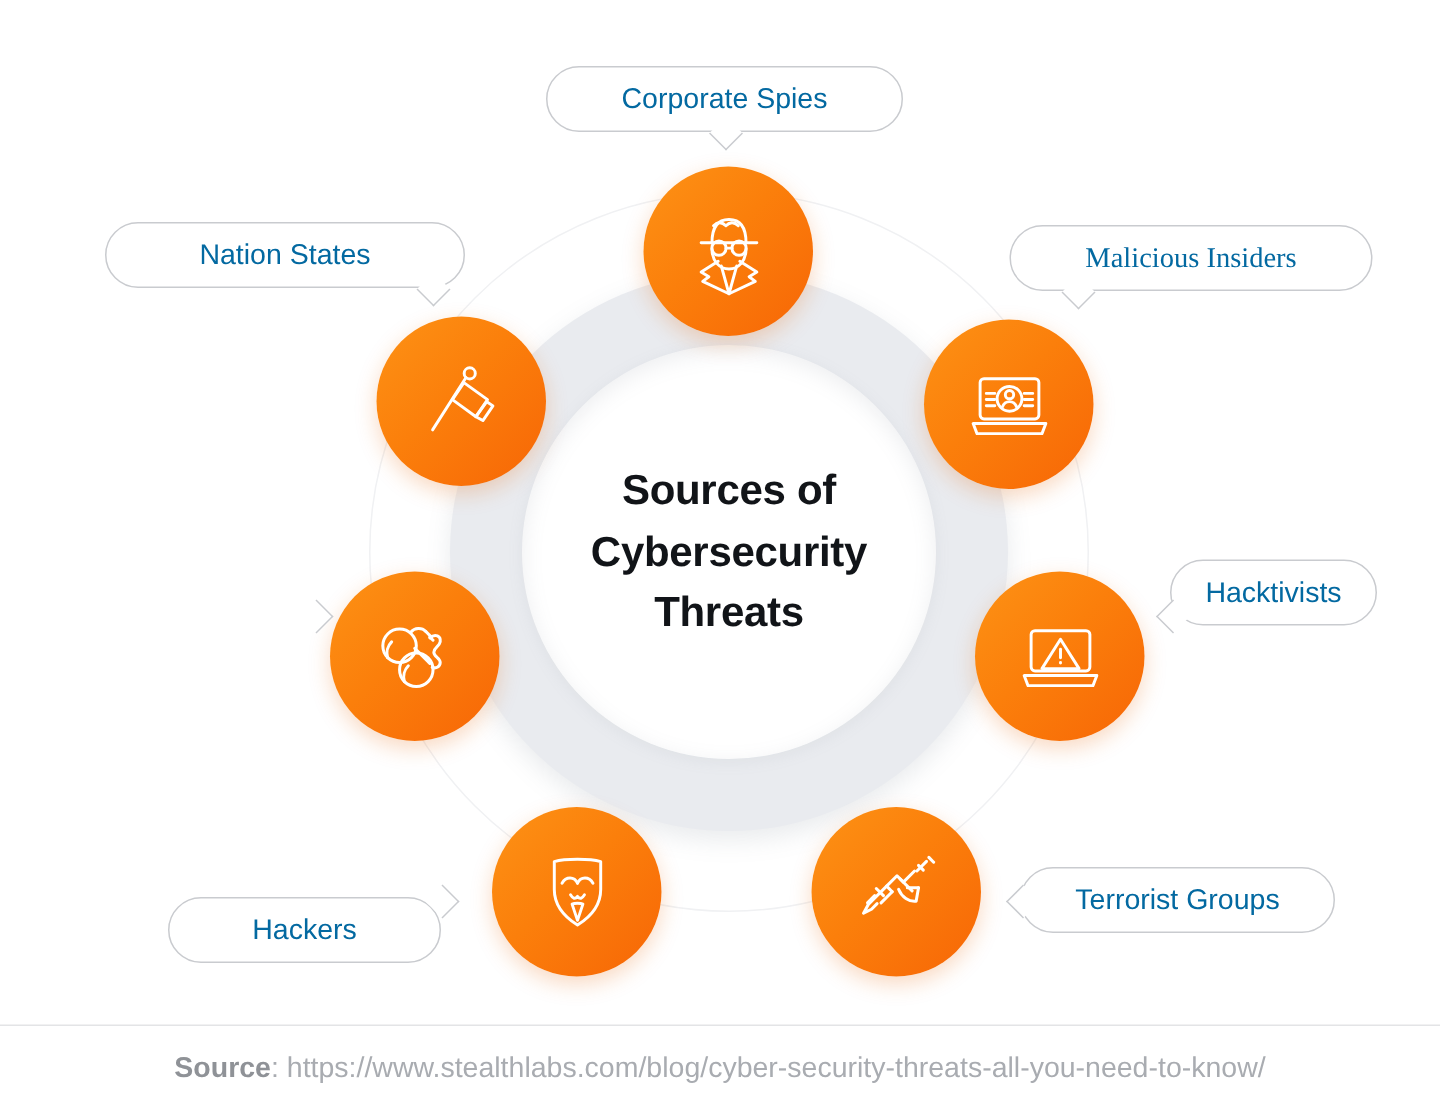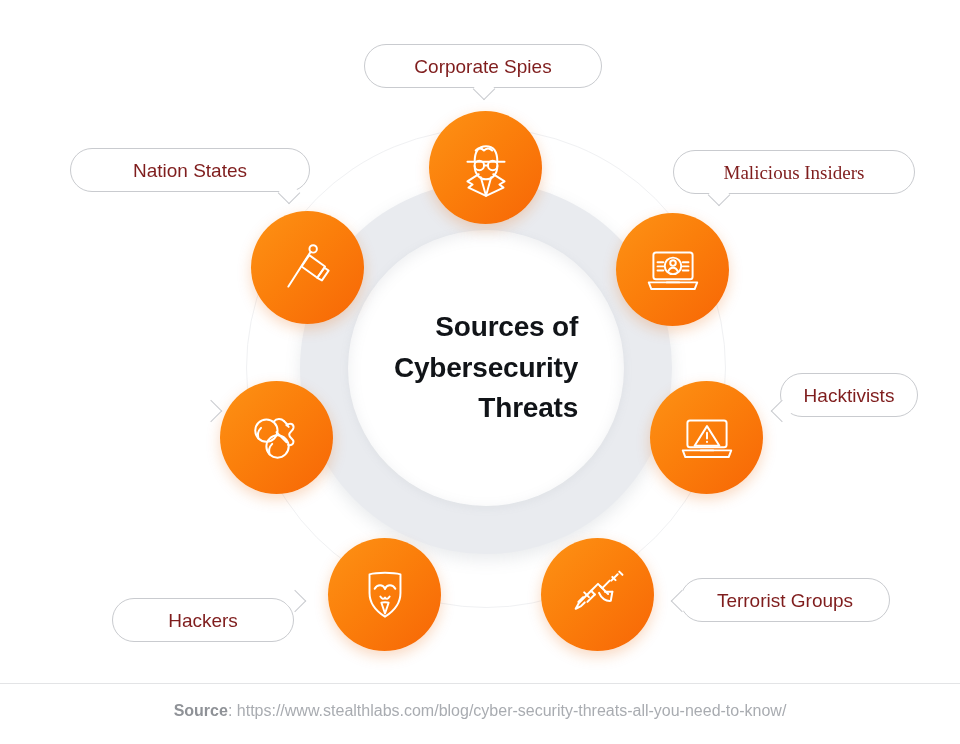--- a/index.html
+++ b/index.html
@@ -57,21 +57,21 @@
   }
   .center-title {
     position: absolute;
     left: 348px;
     top: 230px;
     width: 276px;
     height: 276px;
     display: flex;
     align-items: center;
     justify-content: center;
-    text-align: right;
+    text-align: center;
     font-size: 28px;
     font-weight: bold;
     line-height: 1.46;
     color: #111418;
     letter-spacing: -0.2px;
     white-space: pre-line;
   }
 
   
   .node {
@@ -87,21 +87,21 @@
   }
   .node svg { display: block; }
 
   
   .label {
     position: absolute;
     box-sizing: border-box;
     border: 1px solid #c9cbcf;
     border-radius: 22px;
     background: #ffffff;
-    color: #7f1d1d;
+    color: #0369a1;
     font-size: 19px;
     line-height: 1;
     display: flex;
     align-items: center;
     justify-content: center;
     padding: 0 20px;
     height: 44px;
     white-space: nowrap;
   }
   .label .txt { display: block; }
@@ -126,21 +126,21 @@
     width: 960px;
     height: 1px;
     background: #e3e4e6;
   }
   .footer-text {
     position: absolute;
     left: 0;
     top: 702px;
     width: 960px;
     text-align: center;
-    font-size: 16px;
+    font-size: 19px;
     color: #a9acb1;
   }
   .footer-text b {
     color: #8f9297;
     font-weight: bold;
   }
 </style>
 </head>
 <body>
 

